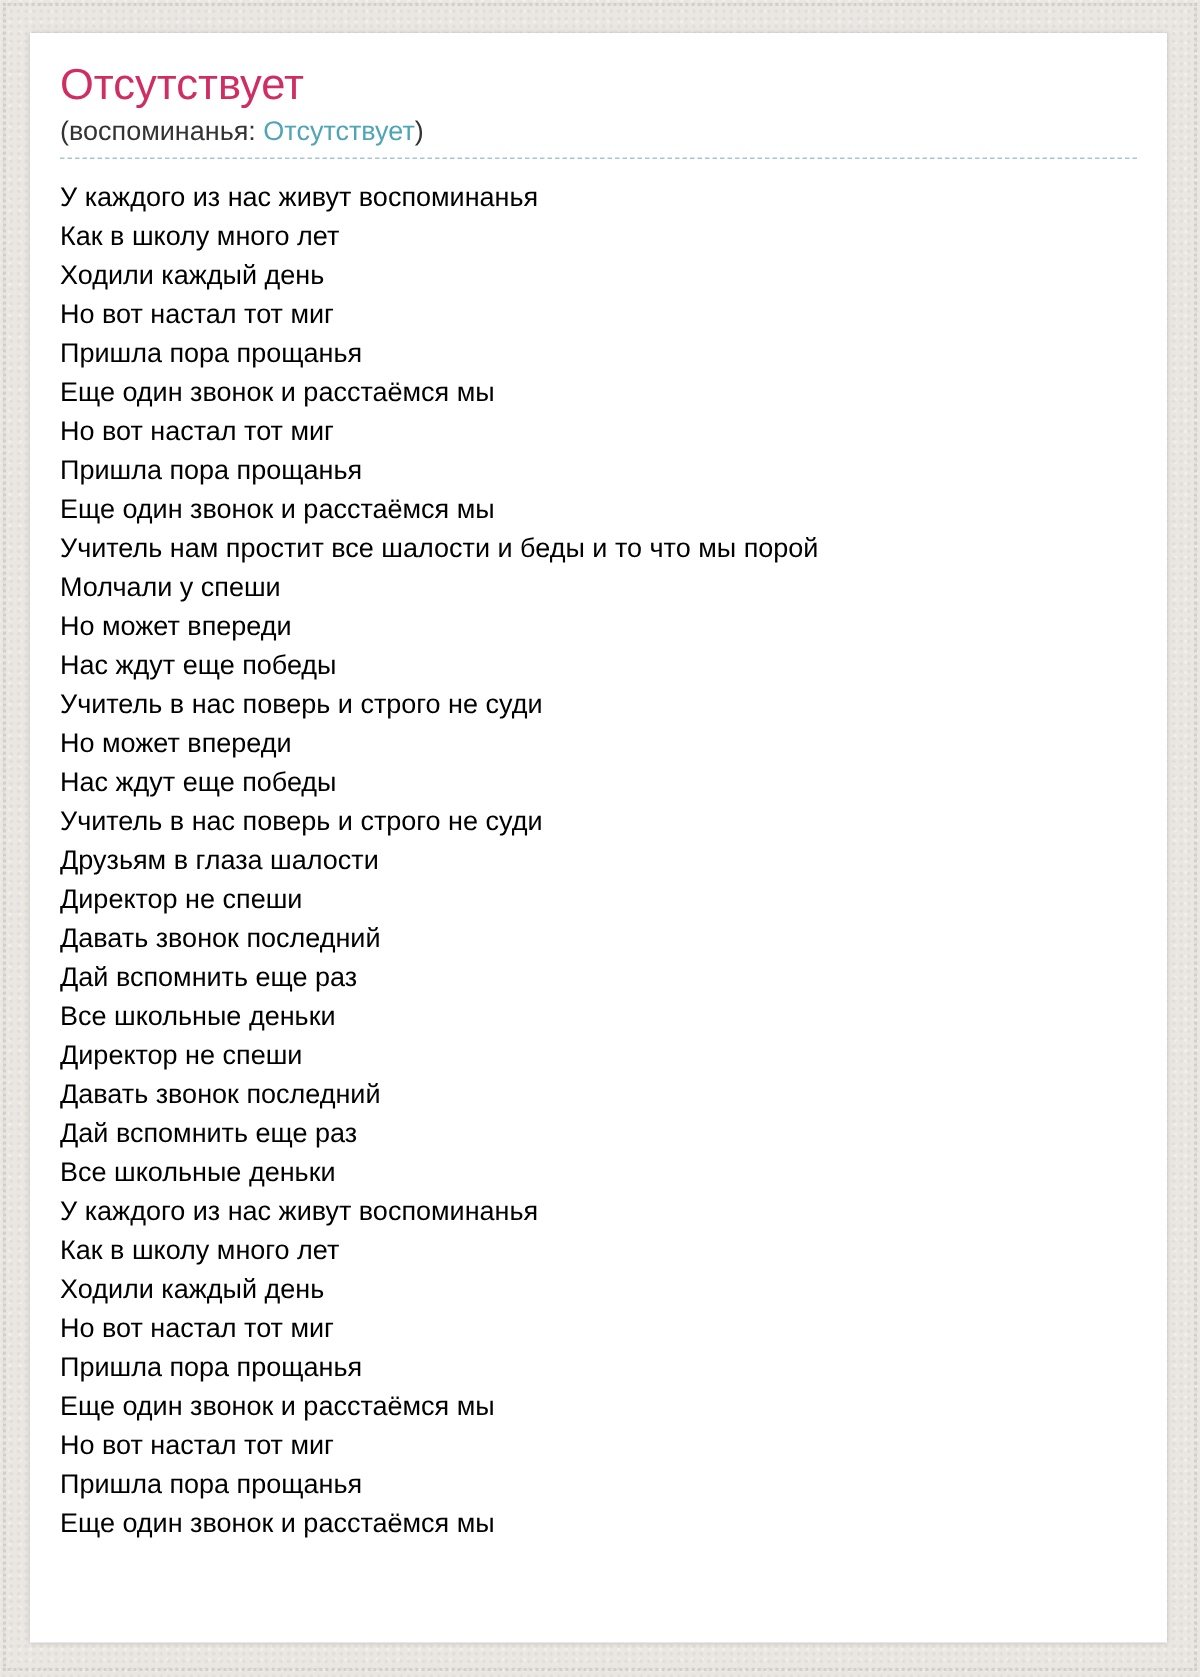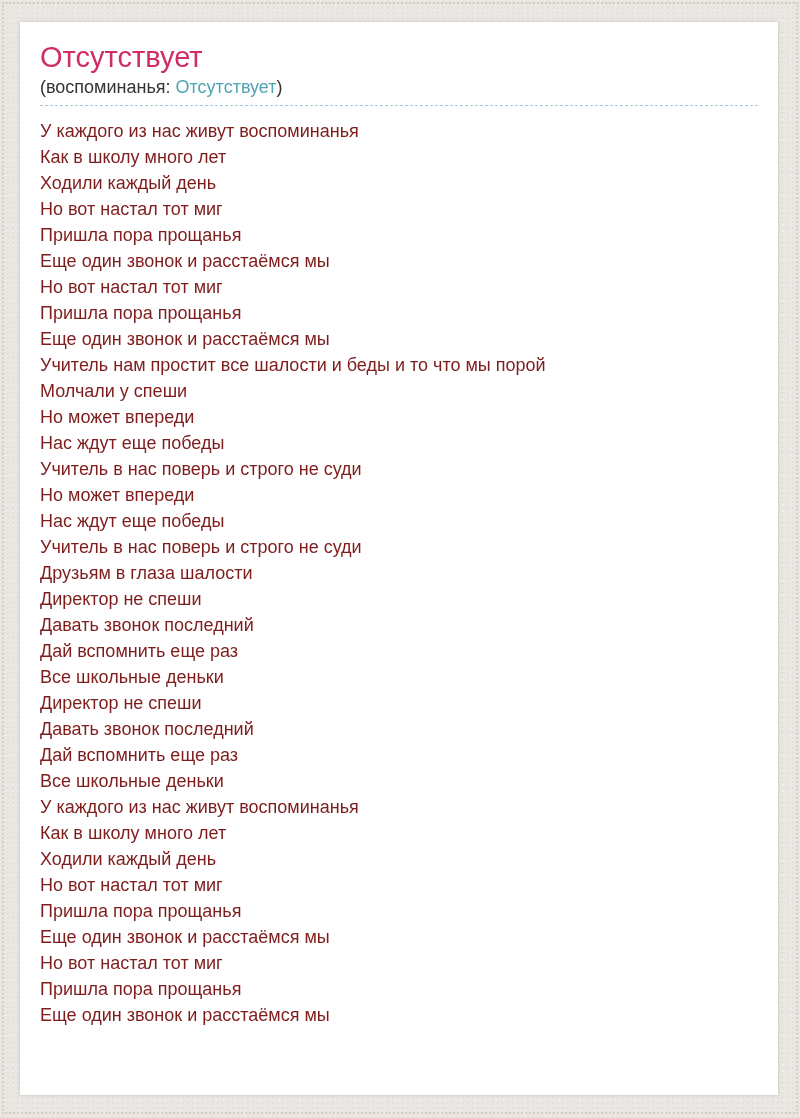--- a/index.html
+++ b/index.html
@@ -60,21 +60,21 @@
   .artist-link {
     color: #4fa5b5;
     text-decoration: none;
     cursor: pointer;
   }
 
   .lyrics-block {
     margin-top: 12px;
     font-size: 18px;
     line-height: 26px;
-    color: #7f1d1d;
+    color: #000000;
   }
 
   .lyric-line {
     white-space: pre;
   }
 </style>
 </head>
 <body>
 
 <div class="page-border"></div>

